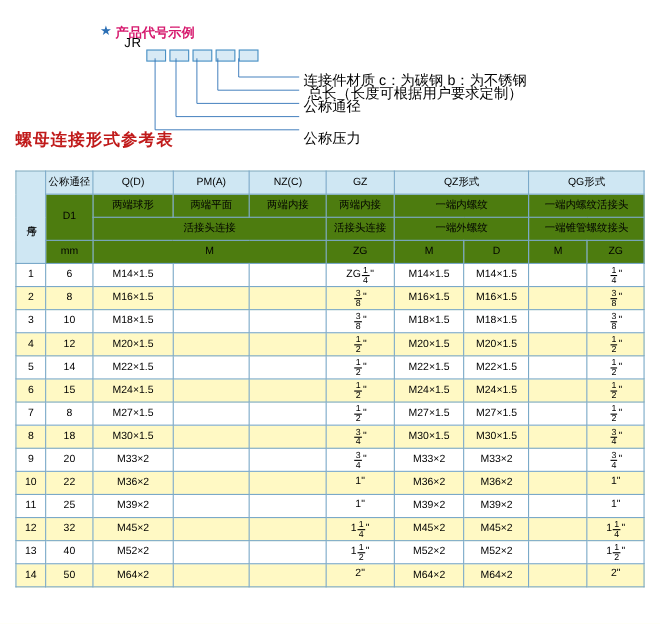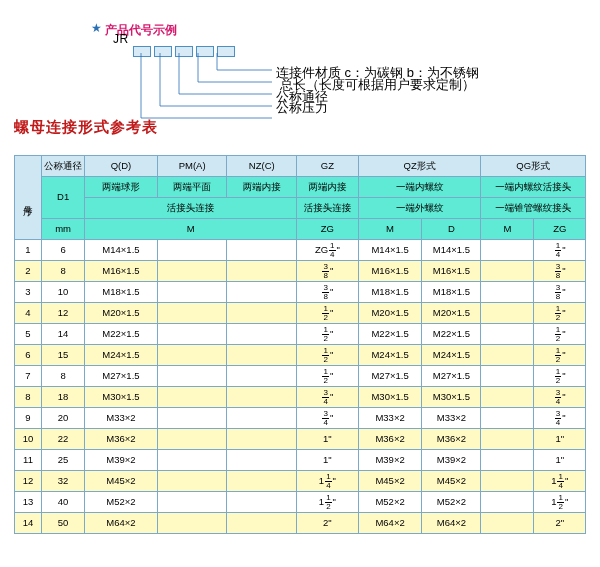--- a/index.html
+++ b/index.html
@@ -53,21 +53,21 @@
   }
   table.main td{
     border:1px solid #7aa9c9;
     text-align:center;
     vertical-align:middle;
     padding:1px 2px;
     height:18px;
     line-height:1.15;
   }
   .hdr{background:#cfe7f3;font-weight:normal;}
-  .hdr-cn{background:#5eead4;}
+  .hdr-cn{background:#4d7c0f;}
   .rowA{background:#ffffff;}
   .rowB{background:#fff9c4;}
   .seq{width:26px;}
   .dn{width:46px;}
   .c3{width:78px;}
   .c4{width:78px;}
   .c5{width:78px;}
   .c6{width:72px;}
   .c7{width:66px;}
   .c8{width:60px;}
@@ -112,21 +112,21 @@
       <path d="M160,53 L160,106 L272,106"></path>
       <path d="M179,53 L179,94 L272,94"></path>
       <path d="M198,53 L198,82 L272,82"></path>
       <path d="M217,53 L217,70 L272,70"></path>
     </g>
   </svg>
 
   <span class="lbl" style="left:276px;top:64px;">连接件材质  c：为碳钢  b：为不锈钢</span>
   <span class="lbl" style="left:280px;top:76px;">总长（长度可根据用户要求定制）</span>
   <span class="lbl" style="left:276px;top:88px;">公称通径</span>
-  <span class="lbl" style="left:276px;top:99px;">公称压力</span>
+  <span class="lbl" style="left:276px;top:117px;">公称压力</span>
 </div>
 
 <div class="tbl-title">螺母连接形式参考表</div>
 
 <table class="main">
   <tbody id="tbody-head">
     <tr>
       <td class="hdr seq" rowspan="4">
         <span class="vtext">序号</span>
       </td>

